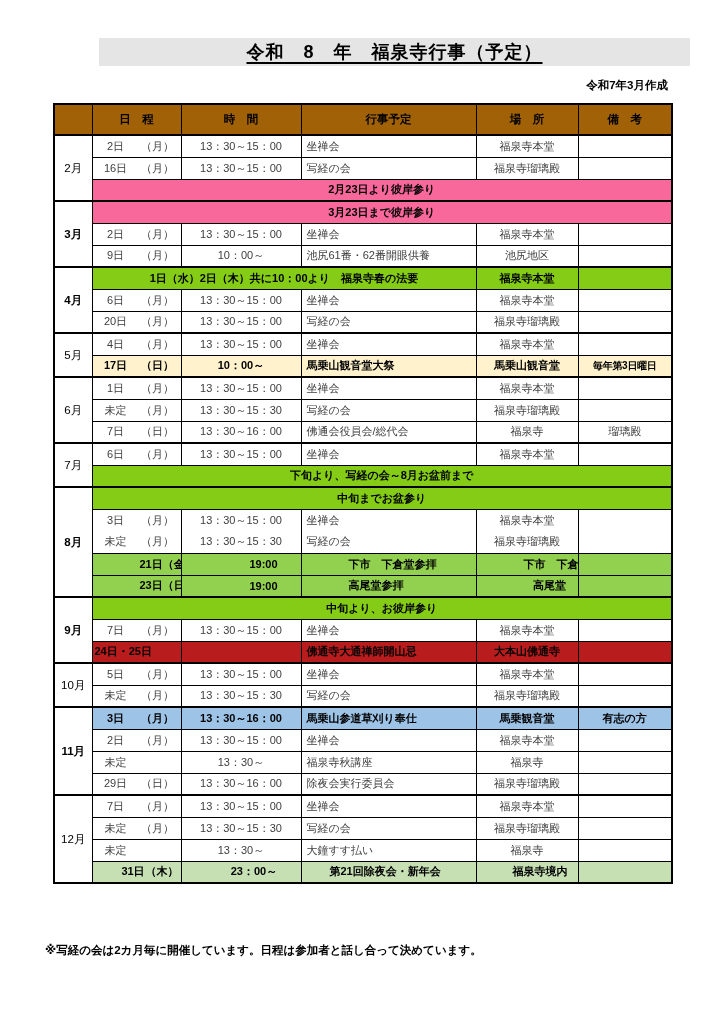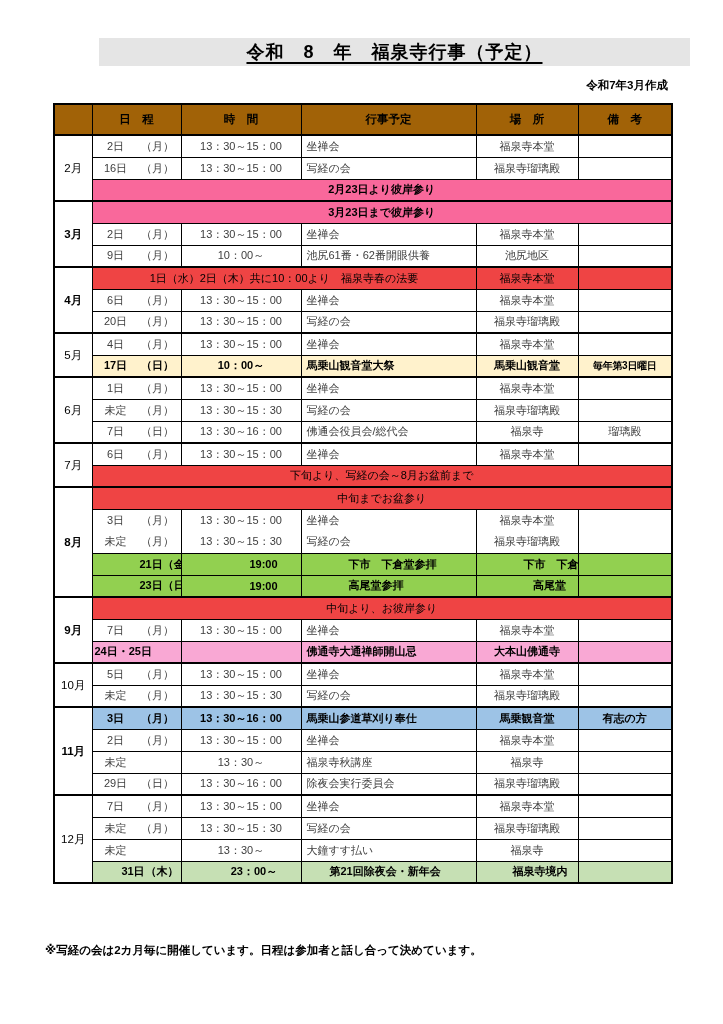--- a/index.html
+++ b/index.html
@@ -51,24 +51,24 @@
     font-weight: bold; font-size: 11.5px;
   }
   td.event-cell { text-align: left; padding-left: 5px; }
   td.note-cell.small { font-size: 10px; letter-spacing: -0.3px; }
   .date-wrap { display: flex; width: 100%; align-items: flex-end; }
   .date-wrap .d { flex: 1; text-align: center; }
   .date-wrap .w { flex: 1; text-align: center; }
 
   tr.v-normal td { color: #3d3d3d; font-weight: normal; }
   tr.v-pink      td:not(.month-cell) { background: #F9689B; font-weight: bold; color: #000; }
-  tr.v-orange    td:not(.month-cell) { background: #ef4444; font-weight: normal; color: #000; }
+  tr.v-orange    td:not(.month-cell) { background: #84cc16; font-weight: bold; color: #000; }
   tr.v-cream     td:not(.month-cell) { background: #FFF2CC; font-weight: bold; color: #000; }
   tr.v-green     td:not(.month-cell) { background: #92D050; font-weight: bold; color: #000; padding-left: 47px; }
-  tr.v-yellow    td:not(.month-cell) { background: #f9a8d4; font-weight: bold; color: #000; }
+  tr.v-yellow    td:not(.month-cell) { background: #b91c1c; font-weight: bold; color: #000; }
   tr.v-blue      td:not(.month-cell) { background: #9DC3E6; font-weight: bold; color: #000; }
   tr.v-lightgreen td:not(.month-cell){ background: #C6E0B4; font-weight: bold; color: #000; padding-left: 28px; }
   td.banner-cell { font-weight: bold; }
 
   .footnotes {
     position: absolute; left: 45px; top: 940px; width: 640px;
     font-weight: bold; font-size: 11.5px; line-height: 21px;
   }
 </style>
 </head>

